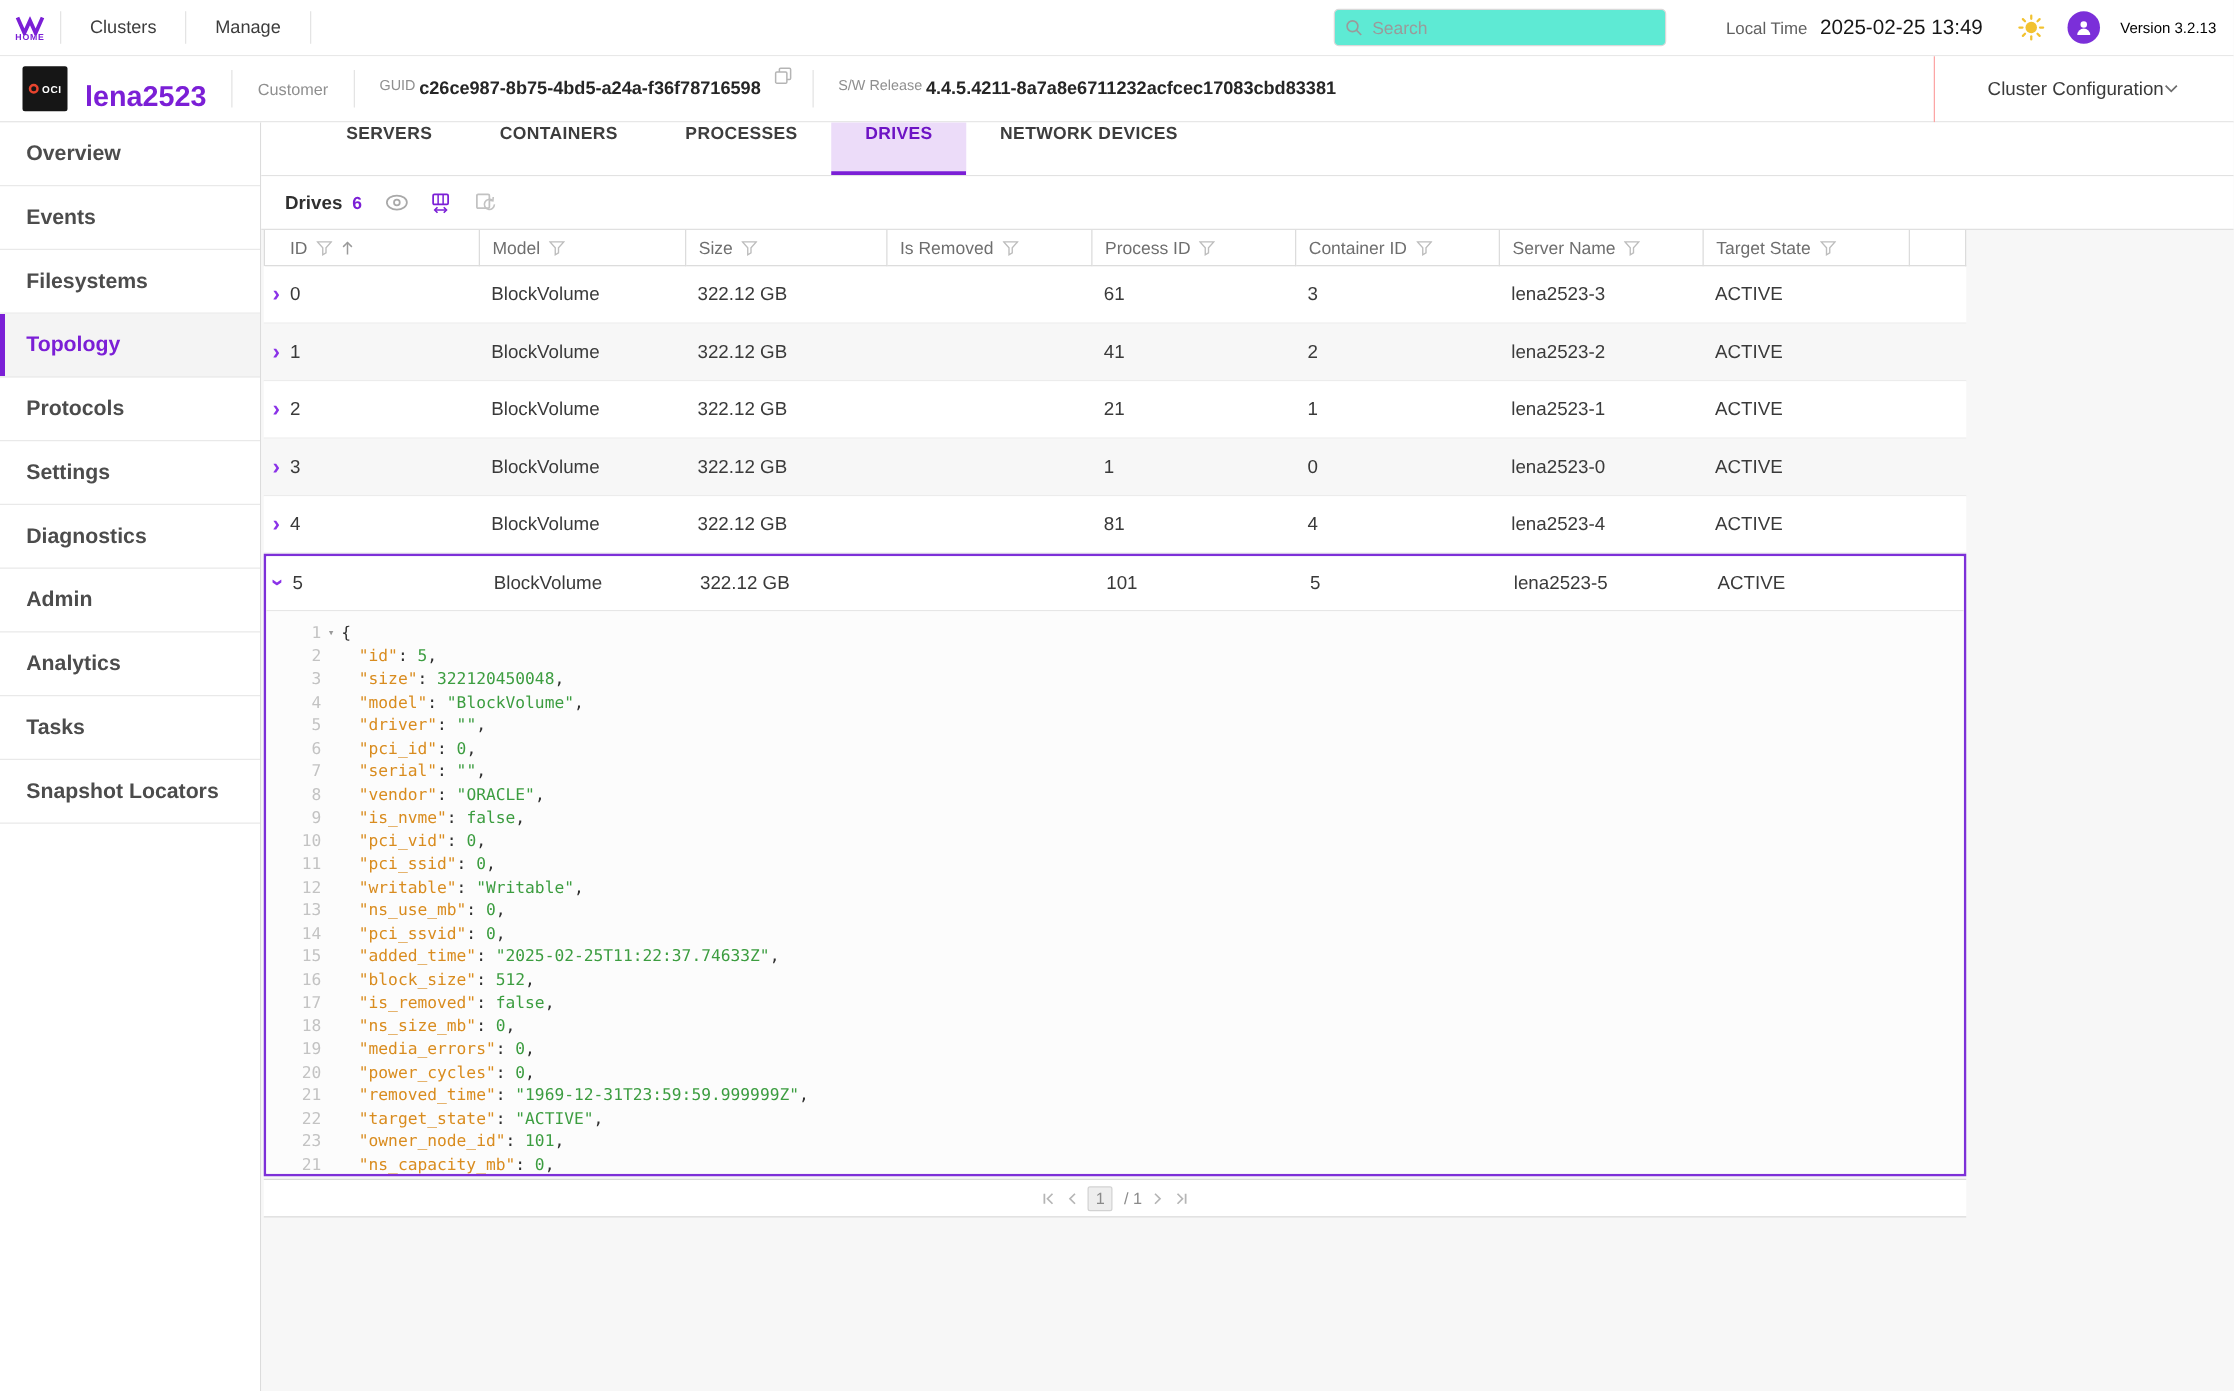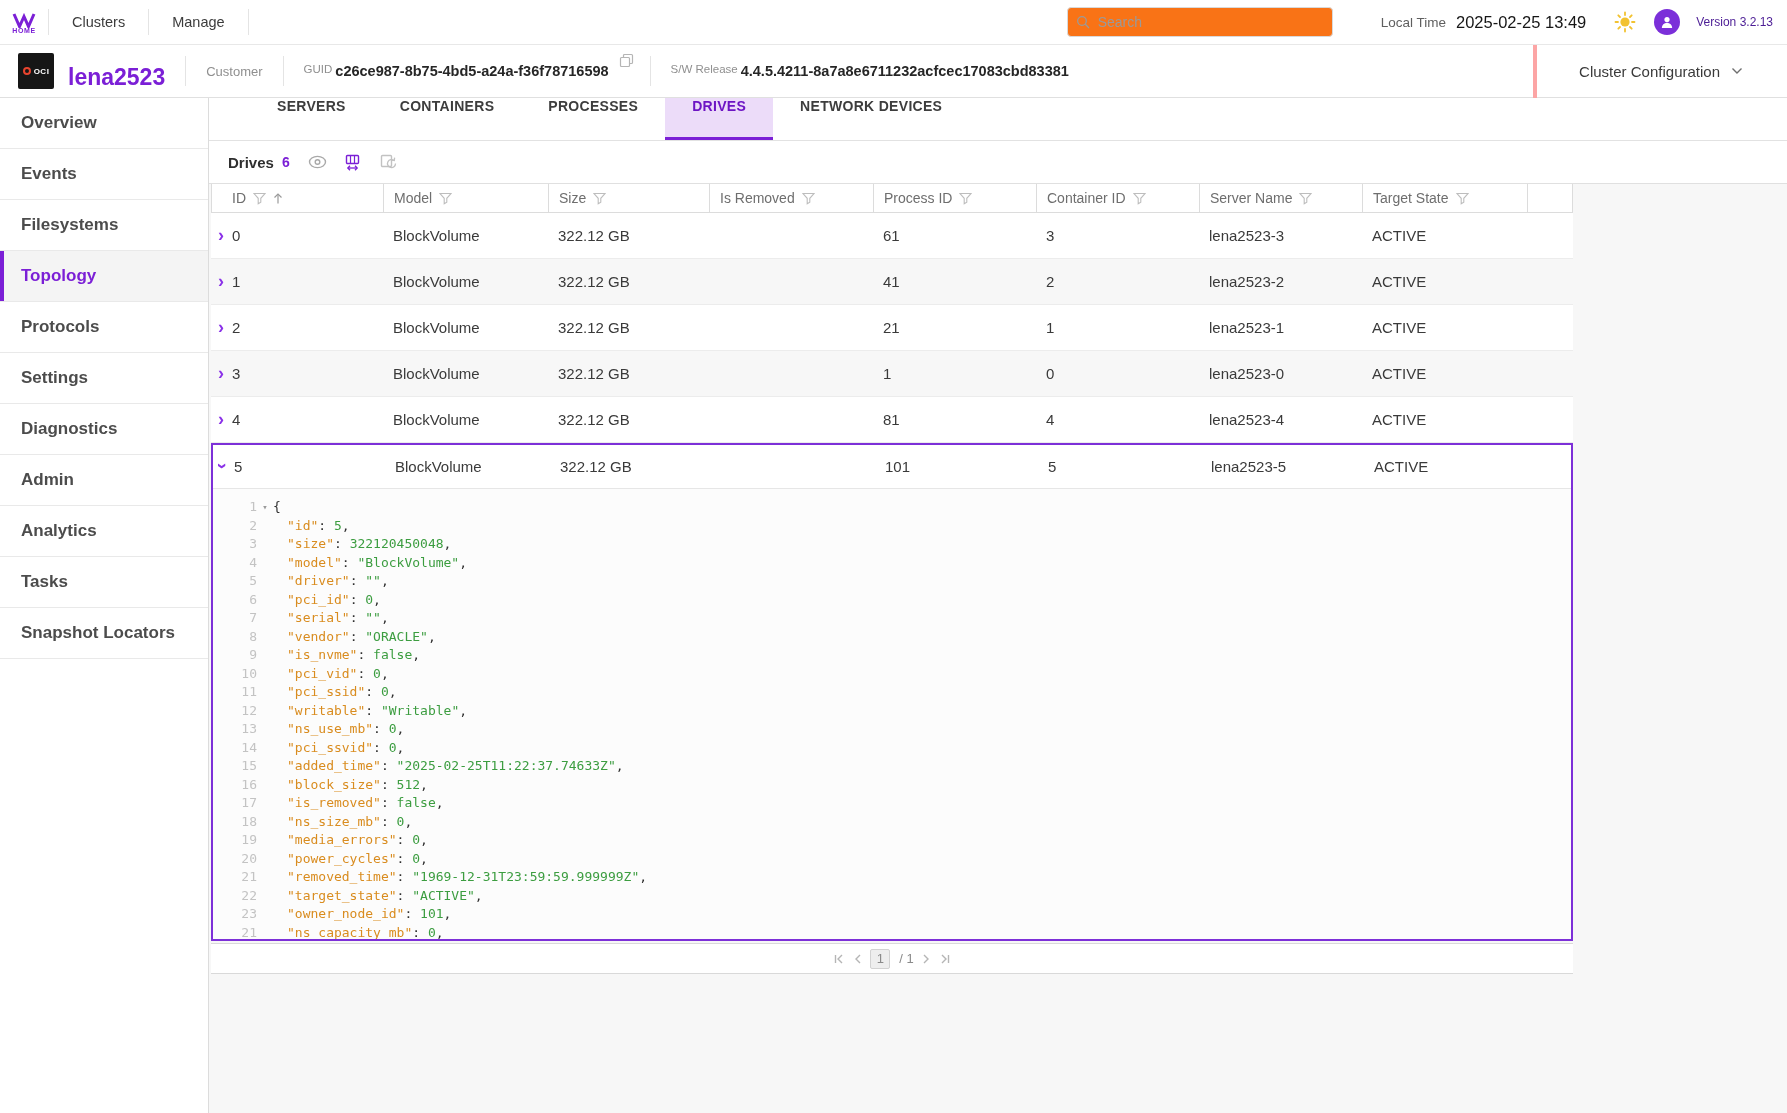--- a/index.html
+++ b/index.html
@@ -8,41 +8,41 @@
        font-family:"Liberation Sans",sans-serif;-webkit-font-smoothing:antialiased}
 
   
   .topbar{height:45px;background:#fff;border-bottom:1px solid #e8e8e8;display:flex;align-items:center}
   .logo{width:48px;display:flex;flex-direction:column;align-items:center;justify-content:center;gap:0;padding-top:3px;cursor:pointer}
   .logo .home{font-size:7px;font-weight:bold;color:#7b1fd6;letter-spacing:.6px;margin-top:-1px}
   .vsep{width:1px;height:26px;background:#e4e4e4;flex-shrink:0}
   .nav-item{padding:0 23px;font-size:14.5px;color:#3c3c3c;height:45px;display:flex;align-items:center;cursor:pointer}
   .search-wrap{margin-left:auto;position:relative;width:266px;height:30px;flex-shrink:0}
   .search-wrap svg{position:absolute;left:9px;top:8px;pointer-events:none}
-  .search-input{width:100%;height:100%;border:1px solid #d9d9d9;border-radius:4px;padding-left:30px;font-size:14px;color:#333;background:#f97316;outline:none;font-family:inherit}
+  .search-input{width:100%;height:100%;border:1px solid #d9d9d9;border-radius:4px;padding-left:30px;font-size:14px;color:#333;background:#5eead4;outline:none;font-family:inherit}
   .search-input::placeholder{color:#9a9a9a}
   .time-label{margin-left:48px;font-size:13.5px;color:#5f5f5f;white-space:nowrap}
   .time-value{margin-left:10px;font-size:16.5px;font-weight:normal;color:#161616;white-space:nowrap}
   .sun{margin-left:28px;display:flex;cursor:pointer}
   .avatar{margin-left:18px;width:26px;height:26px;border-radius:50%;background:#7b2fd9;display:flex;align-items:center;justify-content:center;cursor:pointer;flex-shrink:0}
-  .version{margin-left:16px;margin-right:14px;font-size:12px;color:#4c1d95;white-space:nowrap}
+  .version{margin-left:16px;margin-right:14px;font-size:12px;color:#000000;white-space:nowrap}
 
   
   .chead{height:53px;background:#fff;border-bottom:1px solid #e0e0e0;display:flex;align-items:center;padding-left:18px}
   .oci{width:36px;height:36px;background:#161616;border-radius:2px;display:flex;align-items:center;justify-content:center;gap:3px;flex-shrink:0}
   .oci-ring{width:8px;height:8px;border:2px solid #e8442e;border-radius:50%}
   .oci-txt{color:#fff;font-size:8px;font-weight:bold;letter-spacing:.5px}
   .cname{margin:12px 20px 0 14px;font-size:23px;font-weight:bold;color:#7b1fd6;white-space:nowrap}
   .chead .vsep{height:30px}
   .clabel{font-size:13px;color:#8f8f8f;margin:0 20px;white-space:nowrap}
   .cblock{display:flex;justify-content:center;margin:0 0 0 20px;gap:3px}
   .cblock .lbl{font-size:11.5px;color:#8f8f8f}
   .cblock .val{font-size:14.5px;font-weight:bold;color:#262626;white-space:nowrap}
   .copy-btn{align-self:flex-start;margin:8px 16px 0 10px;cursor:pointer;display:flex}
-  .cfg{margin-left:auto;height:53px;border-left:4px solid #fca5a5;display:flex;align-items:center;gap:11px;padding:0 44px 0 42px;font-size:15px;color:#3a3a3a;cursor:pointer;white-space:nowrap}
+  .cfg{margin-left:auto;height:53px;border-left:1px solid #fca5a5;display:flex;align-items:center;padding:0 44px 0 42px;font-size:15px;color:#3a3a3a;cursor:pointer;white-space:nowrap}
 
   
   .content{display:flex;height:1015px}
   .sidebar{width:209px;background:#fff;border-right:1px solid #dcdcdc;flex-shrink:0}
   .side-item{height:51px;display:flex;align-items:center;padding-left:21px;font-size:17px;font-weight:bold;color:#4c4c4c;border-bottom:1px solid #e9e9e9;cursor:pointer;white-space:nowrap}
   .side-item.active{background:#f4f4f4;color:#7b1fd6;box-shadow:inset 4px 0 0 #7b1fd6}
   .main{flex:1;display:flex;flex-direction:column;background:#f7f7f7;min-width:0}
 
   .tabs{height:43px;background:#fff;border-bottom:1px solid #e2e2e2;display:flex;padding-left:41px;flex-shrink:0}
   .tab{padding:0 27px;display:flex;align-items:flex-start;font-size:14px;font-weight:bold;letter-spacing:.3px;color:#3d3d3d;cursor:pointer;white-space:nowrap}

